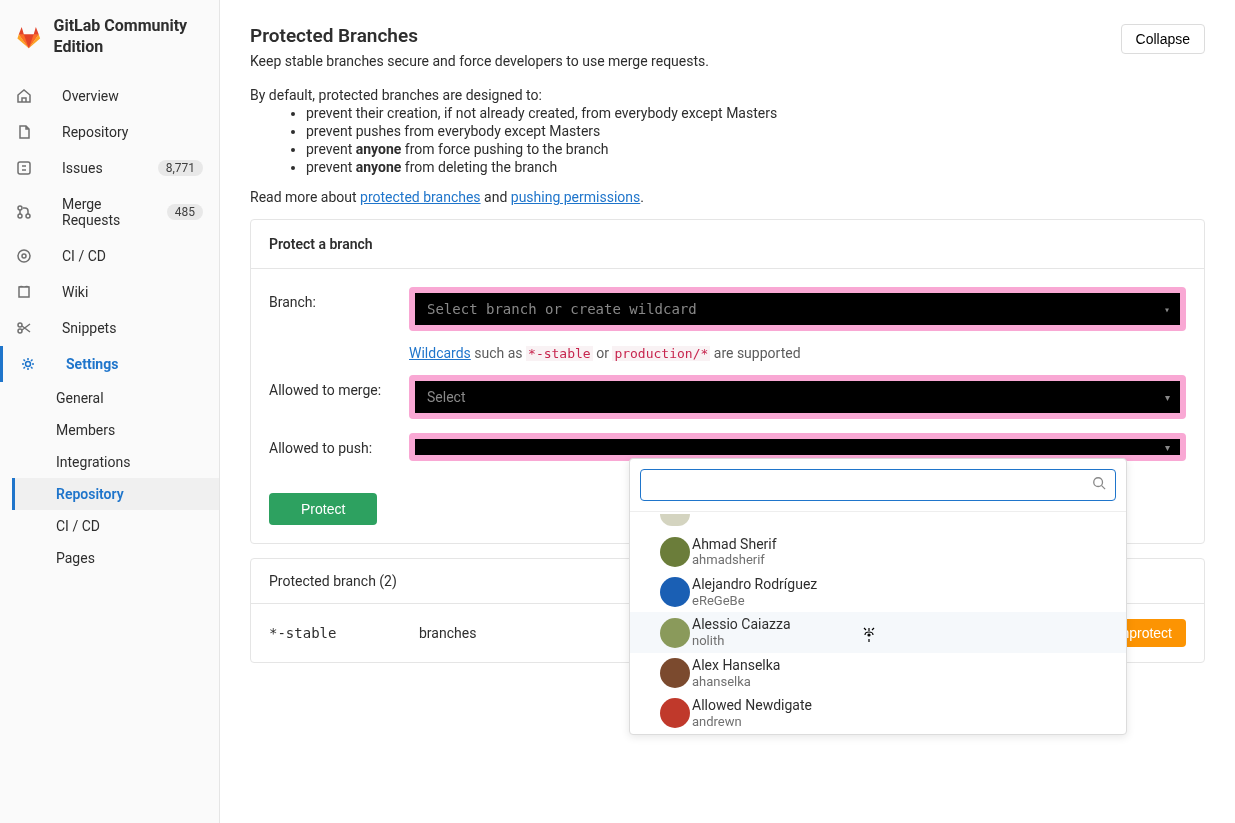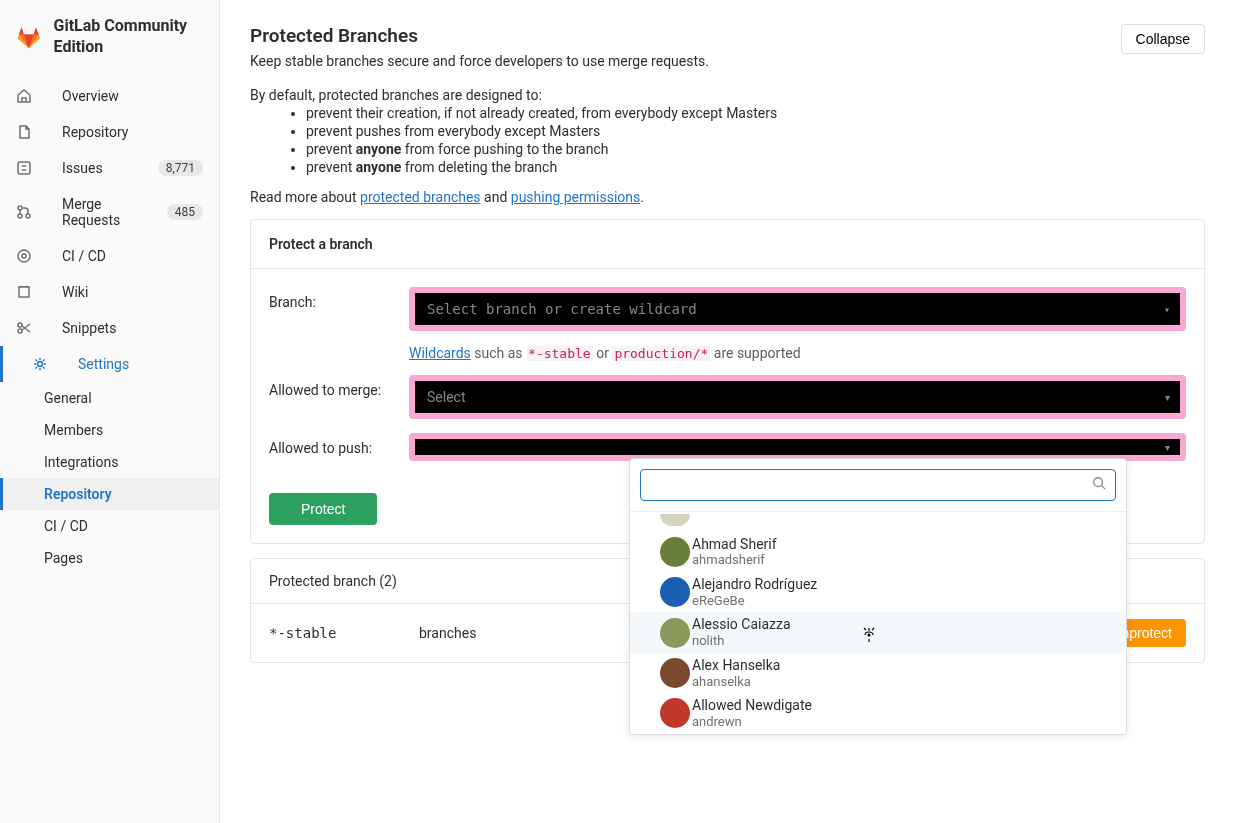--- a/index.html
+++ b/index.html
@@ -4,24 +4,24 @@
 <style>
 * { box-sizing: border-box; margin: 0; padding: 0; }
 body { font-family: -apple-system, BlinkMacSystemFont, "Segoe UI", Roboto, sans-serif; font-size: 14px; color: #2e2e2e; background: #fff; }
 .app { display: flex; width: 1235px; height: 823px; }
 .sidebar { width: 220px; background: #fafafa; border-right: 1px solid #e5e5e5; padding: 0; }
 .sidebar-header { display: flex; align-items: center; padding: 16px 16px 20px 16px; gap: 12px; }
 .logo { width: 32px; height: 32px; }
 .sidebar-title { font-weight: 700; font-size: 16px; line-height: 1.3; }
 .nav-item { display: flex; align-items: center; padding: 10px 16px; color: #2e2e2e; text-decoration: none; gap: 30px; cursor: pointer; position: relative; }
 .nav-item .icon { width: 16px; height: 16px; flex-shrink: 0; display: flex; align-items: center; justify-content: center; color: #707070; }
-.nav-item.active { color: #1f75cb; font-weight: 400; border-left: 3px solid #1f75cb; padding-left: 29px; }
+.nav-item.active { color: #1f75cb; font-weight: 700; border-left: 3px solid #1f75cb; padding-left: 17px; }
 .nav-item.active .icon { color: #1f75cb; }
 .badge { margin-left: auto; background: #e8e8e8; color: #404040; font-size: 12px; padding: 1px 8px; border-radius: 10px; }
-.sub-nav { padding-left: 0; }
+.sub-nav { padding-left: 12px; }
 .sub-nav .sub-item { padding: 8px 16px 8px 44px; color: #2e2e2e; cursor: pointer; font-size: 14px; }
 .sub-nav .sub-item.active { color: #1f75cb; font-weight: 600; background: #f0f0f0; border-left: 3px solid #1f75cb; padding-left: 41px; }
 .main { flex: 1; padding: 24px 30px 0 30px; overflow: hidden; position: relative; }
 .header-row { display: flex; justify-content: space-between; align-items: flex-start; }
 .page-title { font-size: 19px; font-weight: 600; margin-bottom: 6px; }
 .subtitle { color: #2e2e2e; margin-bottom: 18px; }
 .collapse-btn { background: #fff; border: 1px solid #dcdcdc; border-radius: 4px; padding: 6px 14px; cursor: pointer; font-size: 14px; }
 .desc { }
 ul.bullets { margin: 0 0 14px 40px; }
 ul.bullets li { margin: 2px 16px; }

